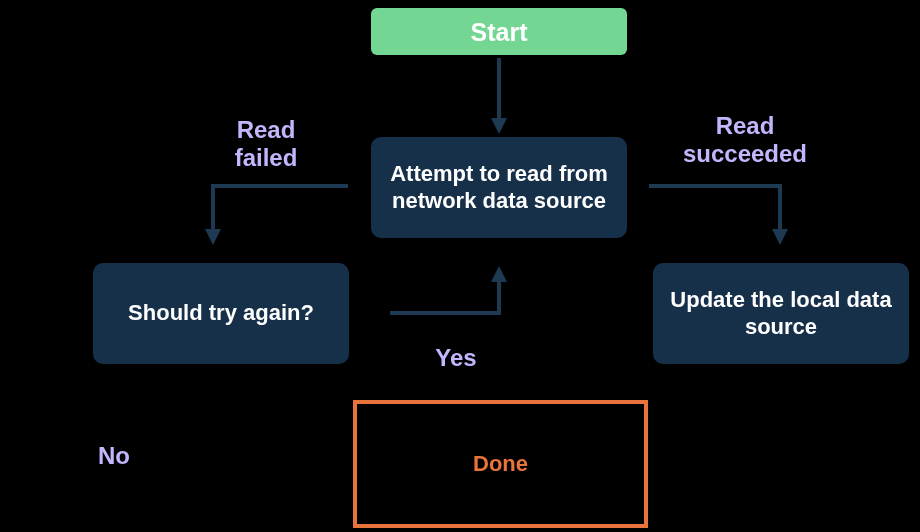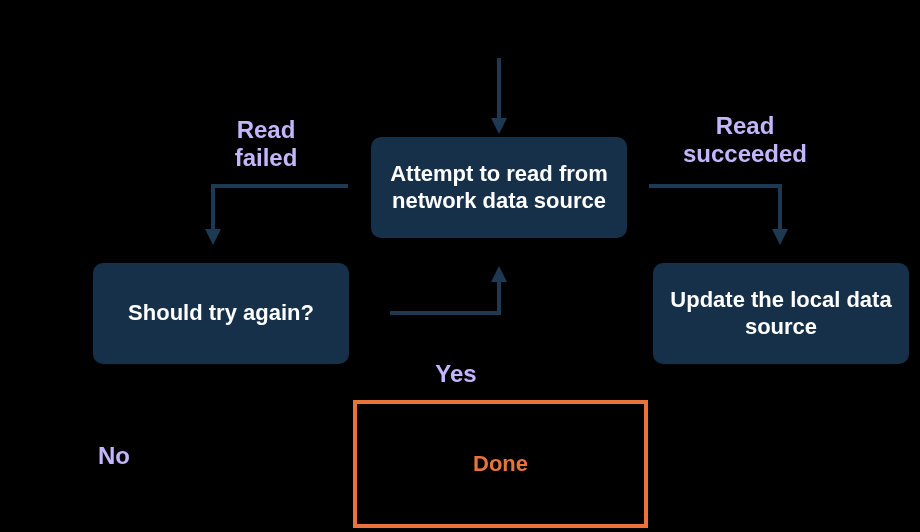--- a/index.html
+++ b/index.html
@@ -93,20 +93,23 @@
       <path d="M 649 186 L 780 186 L 780 230" stroke="#1d3a52" stroke-width="4" fill="none"></path>
       <polygon points="772,229 788,229 780,245" fill="#1d3a52"></polygon>
     </g>
 
     <g>
       <path d="M 390 313 L 499 313 L 499 281" stroke="#1d3a52" stroke-width="4" fill="none"></path>
       <polygon points="491,282 507,282 499,266" fill="#1d3a52"></polygon>
     </g>
   </svg>
 
+  <div class="node node-start" style="left:371px; top:8px; width:256px; height:47px;">
+    <span>Start</span>
+  </div>
 
   <div class="node node-process" style="left:371px; top:137px; width:256px; height:101px;">
     <span>Attempt to read from network data source</span>
   </div>
 
   <div class="node node-process" style="left:653px; top:263px; width:256px; height:101px;">
     <span>Update the local data source</span>
   </div>
 
   <div class="node node-process" style="left:93px; top:263px; width:256px; height:101px;">
@@ -116,17 +119,17 @@
   <div class="node node-done" style="left:353px; top:400px; width:295px; height:128px;">
     <span>Done</span>
   </div>
 
   <div class="edge-label" style="left:196px; top:116px; width:140px;">Read
 failed</div>
 
   <div class="edge-label" style="left:665px; top:112px; width:160px;">Read
 succeeded</div>
 
-  <div class="edge-label" style="left:406px; top:360px; width:100px;">Yes</div>
+  <div class="edge-label" style="left:406px; top:344px; width:100px;">Yes</div>
 
   <div class="edge-label" style="left:64px; top:442px; width:100px;">No</div>
 
 </div>
 
 </body></html>

